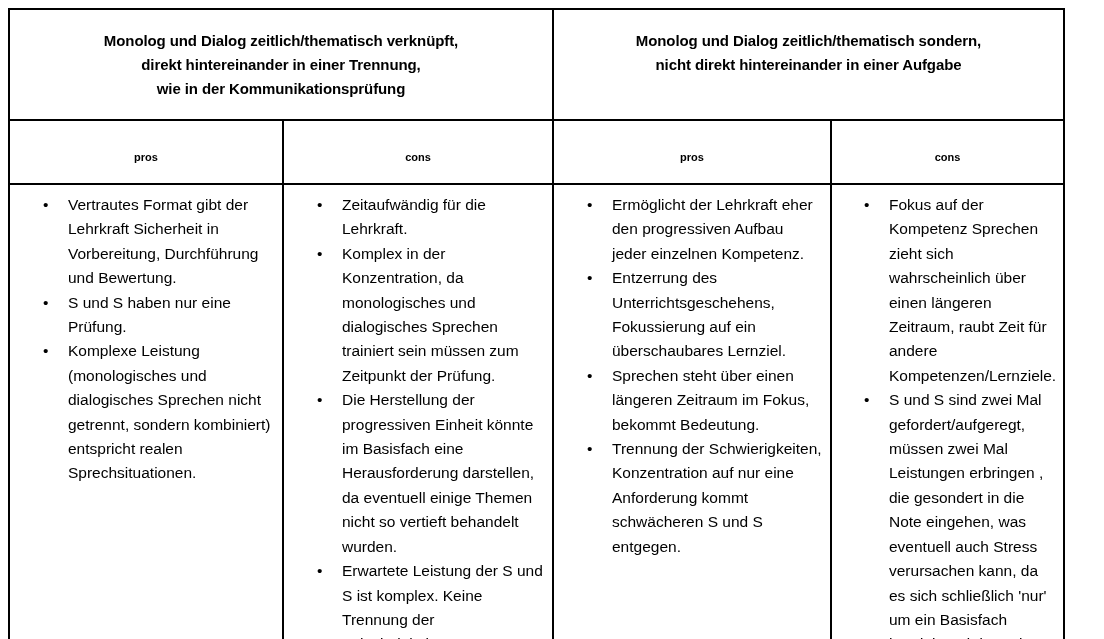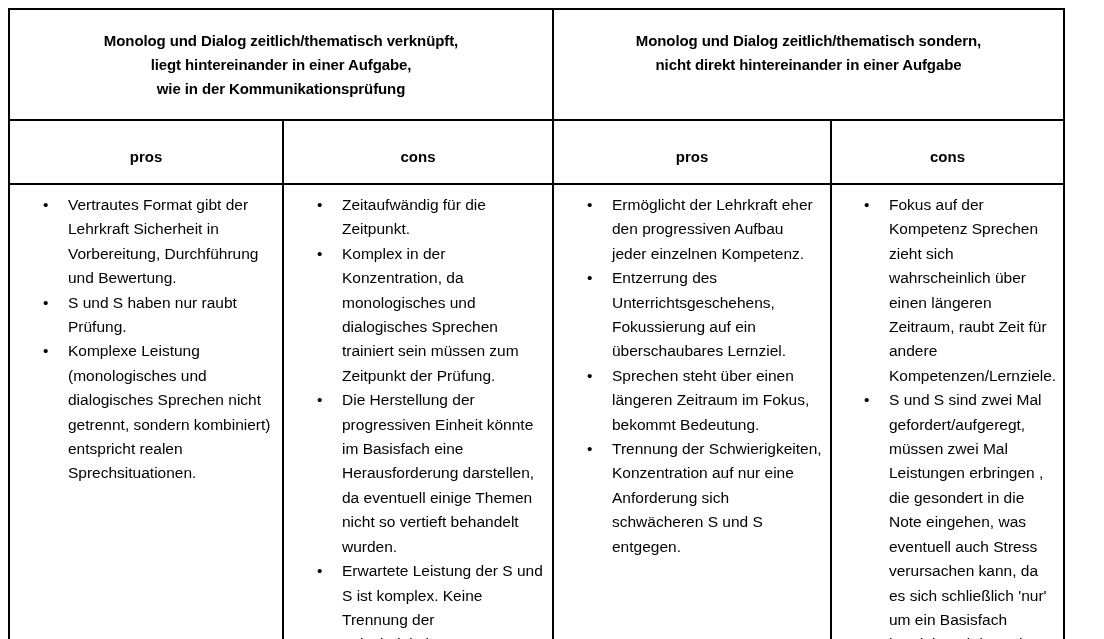--- a/index.html
+++ b/index.html
@@ -64,21 +64,21 @@
   }
   .group-title span { display: block; }
 
   
   .sub-head {
     height: 62px;
     text-align: center;
     vertical-align: top;
   }
   .sub-head .sub-title {
-    font-size: 15px;
+    font-size: 11px;
     font-weight: bold;
     line-height: 20px;
     padding-top: 26px;
   }
 
   
   .body-cell {
     height: 448px;
     vertical-align: top;
   }
@@ -120,21 +120,21 @@
       <col class="c2">
       <col class="c3">
       <col class="c4">
     </colgroup>
 
     <tbody>
         <tr>
       <td class="group-head" colspan="2">
         <div class="group-title">
           <span>Monolog und Dialog zeitlich/thematisch verknüpft,</span>
-          <span>liegt hintereinander in einer Aufgabe,</span>
+          <span>direkt hintereinander in einer Trennung,</span>
           <span>wie in der Kommunikationsprüfung</span>
         </div>
       </td>
       <td class="group-head" colspan="2">
         <div class="group-title">
           <span>Monolog und Dialog zeitlich/thematisch sondern,</span>
           <span>nicht direkt hintereinander in einer Aufgabe</span>
         </div>
       </td>
     </tr>
@@ -151,39 +151,39 @@
       </td>
       <td class="sub-head">
         <div class="sub-title">cons</div>
       </td>
     </tr>
 
     <tr>
       <td class="body-cell col1">
         <ul class="bullets">
               <li><span class="bullet-mark">•</span><span class="cell-text">Vertrautes Format gibt der Lehrkraft Sicherheit in Vorbereitung, Durchführung und Bewertung.</span></li>
-              <li><span class="bullet-mark">•</span><span class="cell-text">S und S haben nur raubt Prüfung.</span></li>
+              <li><span class="bullet-mark">•</span><span class="cell-text">S und S haben nur eine Prüfung.</span></li>
               <li><span class="bullet-mark">•</span><span class="cell-text">Komplexe Leistung (monologisches und dialogisches Sprechen nicht getrennt, sondern kombiniert) entspricht realen Sprechsituationen.</span></li>
             </ul>
       </td>
       <td class="body-cell col2">
         <ul class="bullets">
-              <li><span class="bullet-mark">•</span><span class="cell-text">Zeitaufwändig für die Zeitpunkt.</span></li>
+              <li><span class="bullet-mark">•</span><span class="cell-text">Zeitaufwändig für die Lehrkraft.</span></li>
               <li><span class="bullet-mark">•</span><span class="cell-text">Komplex in der Konzentration, da monologisches und dialogisches Sprechen trainiert sein müssen zum Zeitpunkt der Prüfung.</span></li>
               <li><span class="bullet-mark">•</span><span class="cell-text">Die Herstellung der progressiven Einheit könnte im Basisfach eine Herausforderung darstellen, da eventuell einige Themen nicht so vertieft behandelt wurden.</span></li>
               <li><span class="bullet-mark">•</span><span class="cell-text">Erwartete Leistung der S und S ist komplex. Keine Trennung der Schwierigkeiten.</span></li>
               <li><span class="bullet-mark">•</span><span class="cell-text">Starkes Gewicht der Note bei punktueller Leistung  zu einem bestimmten Zeitpunkt.</span></li>
             </ul>
       </td>
       <td class="body-cell col3">
         <ul class="bullets">
               <li><span class="bullet-mark">•</span><span class="cell-text">Ermöglicht der Lehrkraft eher den progressiven Aufbau jeder einzelnen Kompetenz.</span></li>
               <li><span class="bullet-mark">•</span><span class="cell-text">Entzerrung des Unterrichtsgeschehens, Fokussierung auf ein überschaubares Lernziel.</span></li>
               <li><span class="bullet-mark">•</span><span class="cell-text">Sprechen steht über einen längeren Zeitraum im Fokus, bekommt Bedeutung.</span></li>
-              <li><span class="bullet-mark">•</span><span class="cell-text">Trennung der Schwierigkeiten, Konzentration auf nur eine Anforderung sich schwächeren S und S entgegen.</span></li>
+              <li><span class="bullet-mark">•</span><span class="cell-text">Trennung der Schwierigkeiten, Konzentration auf nur eine Anforderung kommt schwächeren S und S entgegen.</span></li>
             </ul>
       </td>
       <td class="body-cell col4">
         <ul class="bullets">
               <li><span class="bullet-mark">•</span><span class="cell-text">Fokus auf der Kompetenz Sprechen zieht sich wahrscheinlich über einen längeren Zeitraum, raubt Zeit für andere Kompetenzen/Lernziele.</span></li>
               <li><span class="bullet-mark">•</span><span class="cell-text">S und S sind zwei Mal gefordert/aufgeregt, müssen zwei Mal Leistungen erbringen , die gesondert in die Note eingehen, was eventuell auch Stress verursachen kann, da es sich schließlich 'nur' um ein Basisfach handelt und der Fokus der S und S auf ihren Leistungsfächern liegt.</span></li>
             </ul>
       </td>
     </tr>
 

